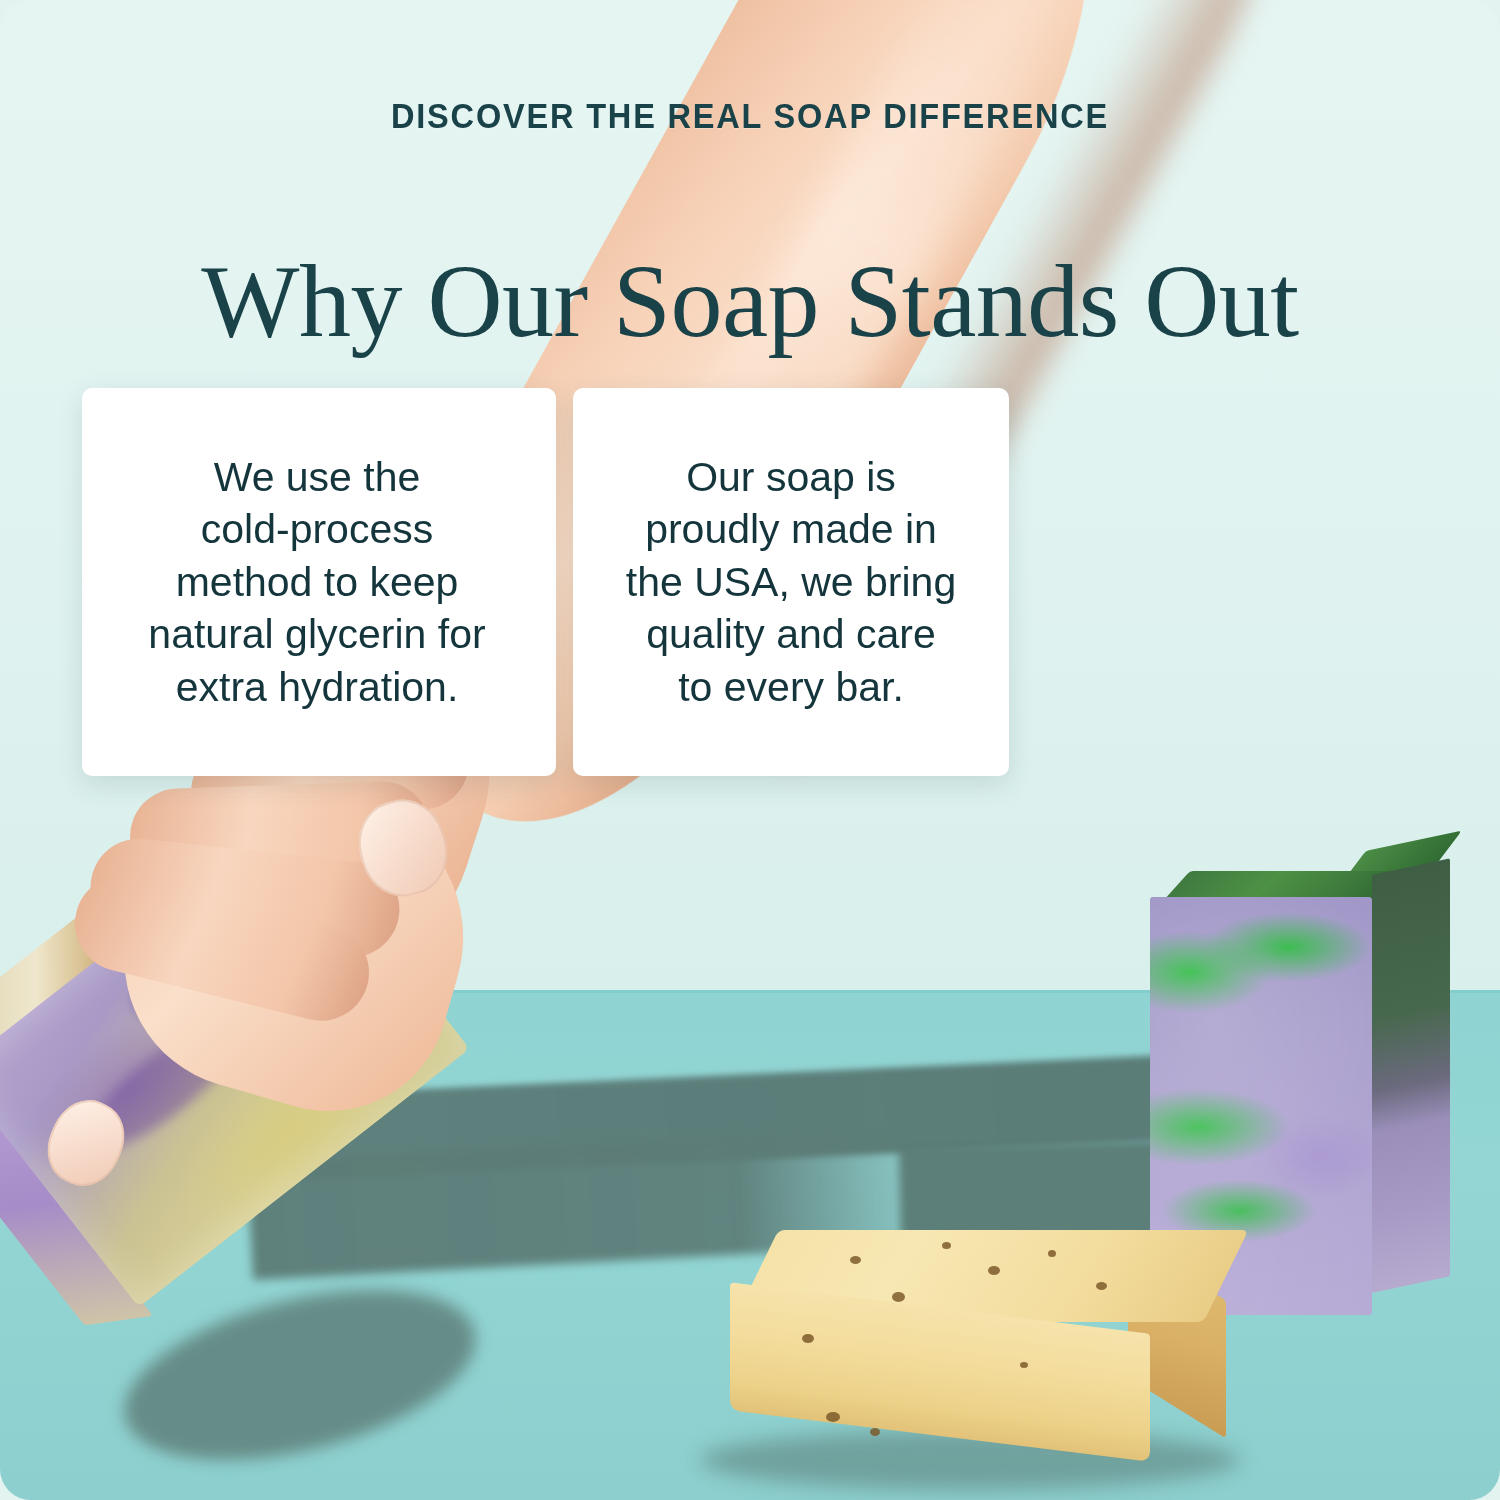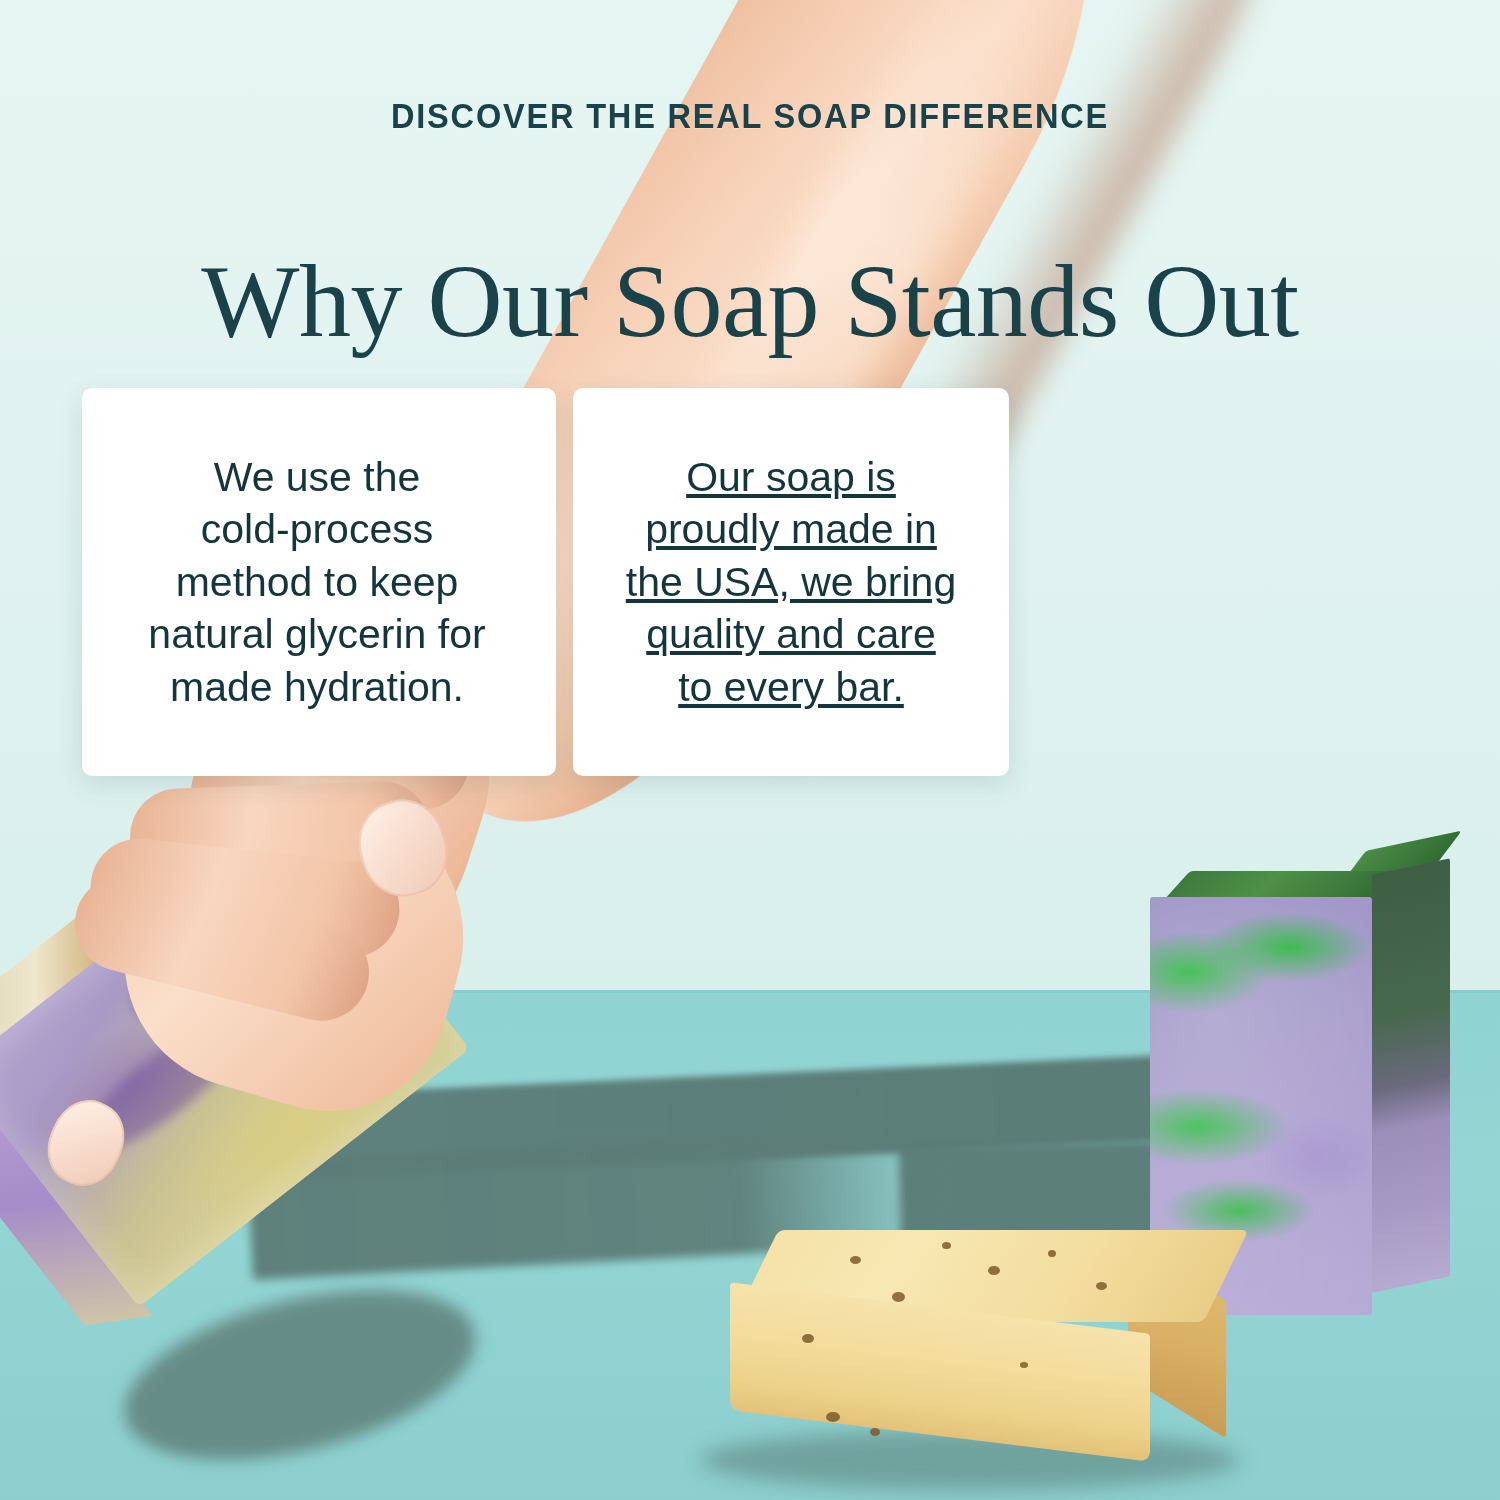--- a/index.html
+++ b/index.html
@@ -7,20 +7,21 @@
   body{
     width:1500px;height:1500px;overflow:hidden;
     font-family:"Liberation Sans", sans-serif;
     background:#e2f3f0;
   }
 
   
   #stage{
     position:relative;width:1500px;height:1500px;overflow:hidden;
     background:linear-gradient(180deg,#e5f5f2 0%,#e1f3f0 30%,#daf0ed 60%,#d2ecea 97%);
+    border-radius:31px;
   }
 
   
   .surface{
     position:absolute;left:0;right:0;top:990px;bottom:0;
     background:linear-gradient(180deg,#8fd3d2 0%,#93d6d4 35%,#8ccfce 100%);
   }
   .surface-edge{
     position:absolute;left:0;right:0;top:990px;height:3px;
     background:rgba(120,200,200,.55);
@@ -221,21 +222,21 @@
   .card-2{flex:0 0 432px;}
   .card-3{flex:0 0 436px;}
   .card p{
     margin:0;text-align:center;
     font-family:"Liberation Sans", sans-serif;
     font-size:41px;line-height:1.28;color:#14353c;
     white-space:pre-line;
   }
   .card-1 p{width:470px;margin-left:-4px;}
   .card-2 p{width:410px;}
-  .card-3 p{width:410px;text-decoration:underline;}
+  .card-3 p{width:410px;}
 </style>
 </head>
 <body>
 
 <div id="stage">
 
   <div class="surface"></div>
   <div class="surface-edge"></div>
 
   <div class="arm"></div>
@@ -294,21 +295,21 @@
   <div class="eyebrow">DISCOVER THE REAL SOAP DIFFERENCE</div>
 
   <h1 class="headline">Why Our Soap Stands Out</h1>
 
   <div class="cards">
     <div class="card card-1">
       <p>We use the
 cold-process
 method to keep
 natural glycerin for
-made hydration.</p>
+extra hydration.</p>
     </div>
     <div class="card card-3">
       <p>Our soap is
 proudly made in
 the USA, we bring
 quality and care
 to every bar.</p>
     </div>
   </div>
 

